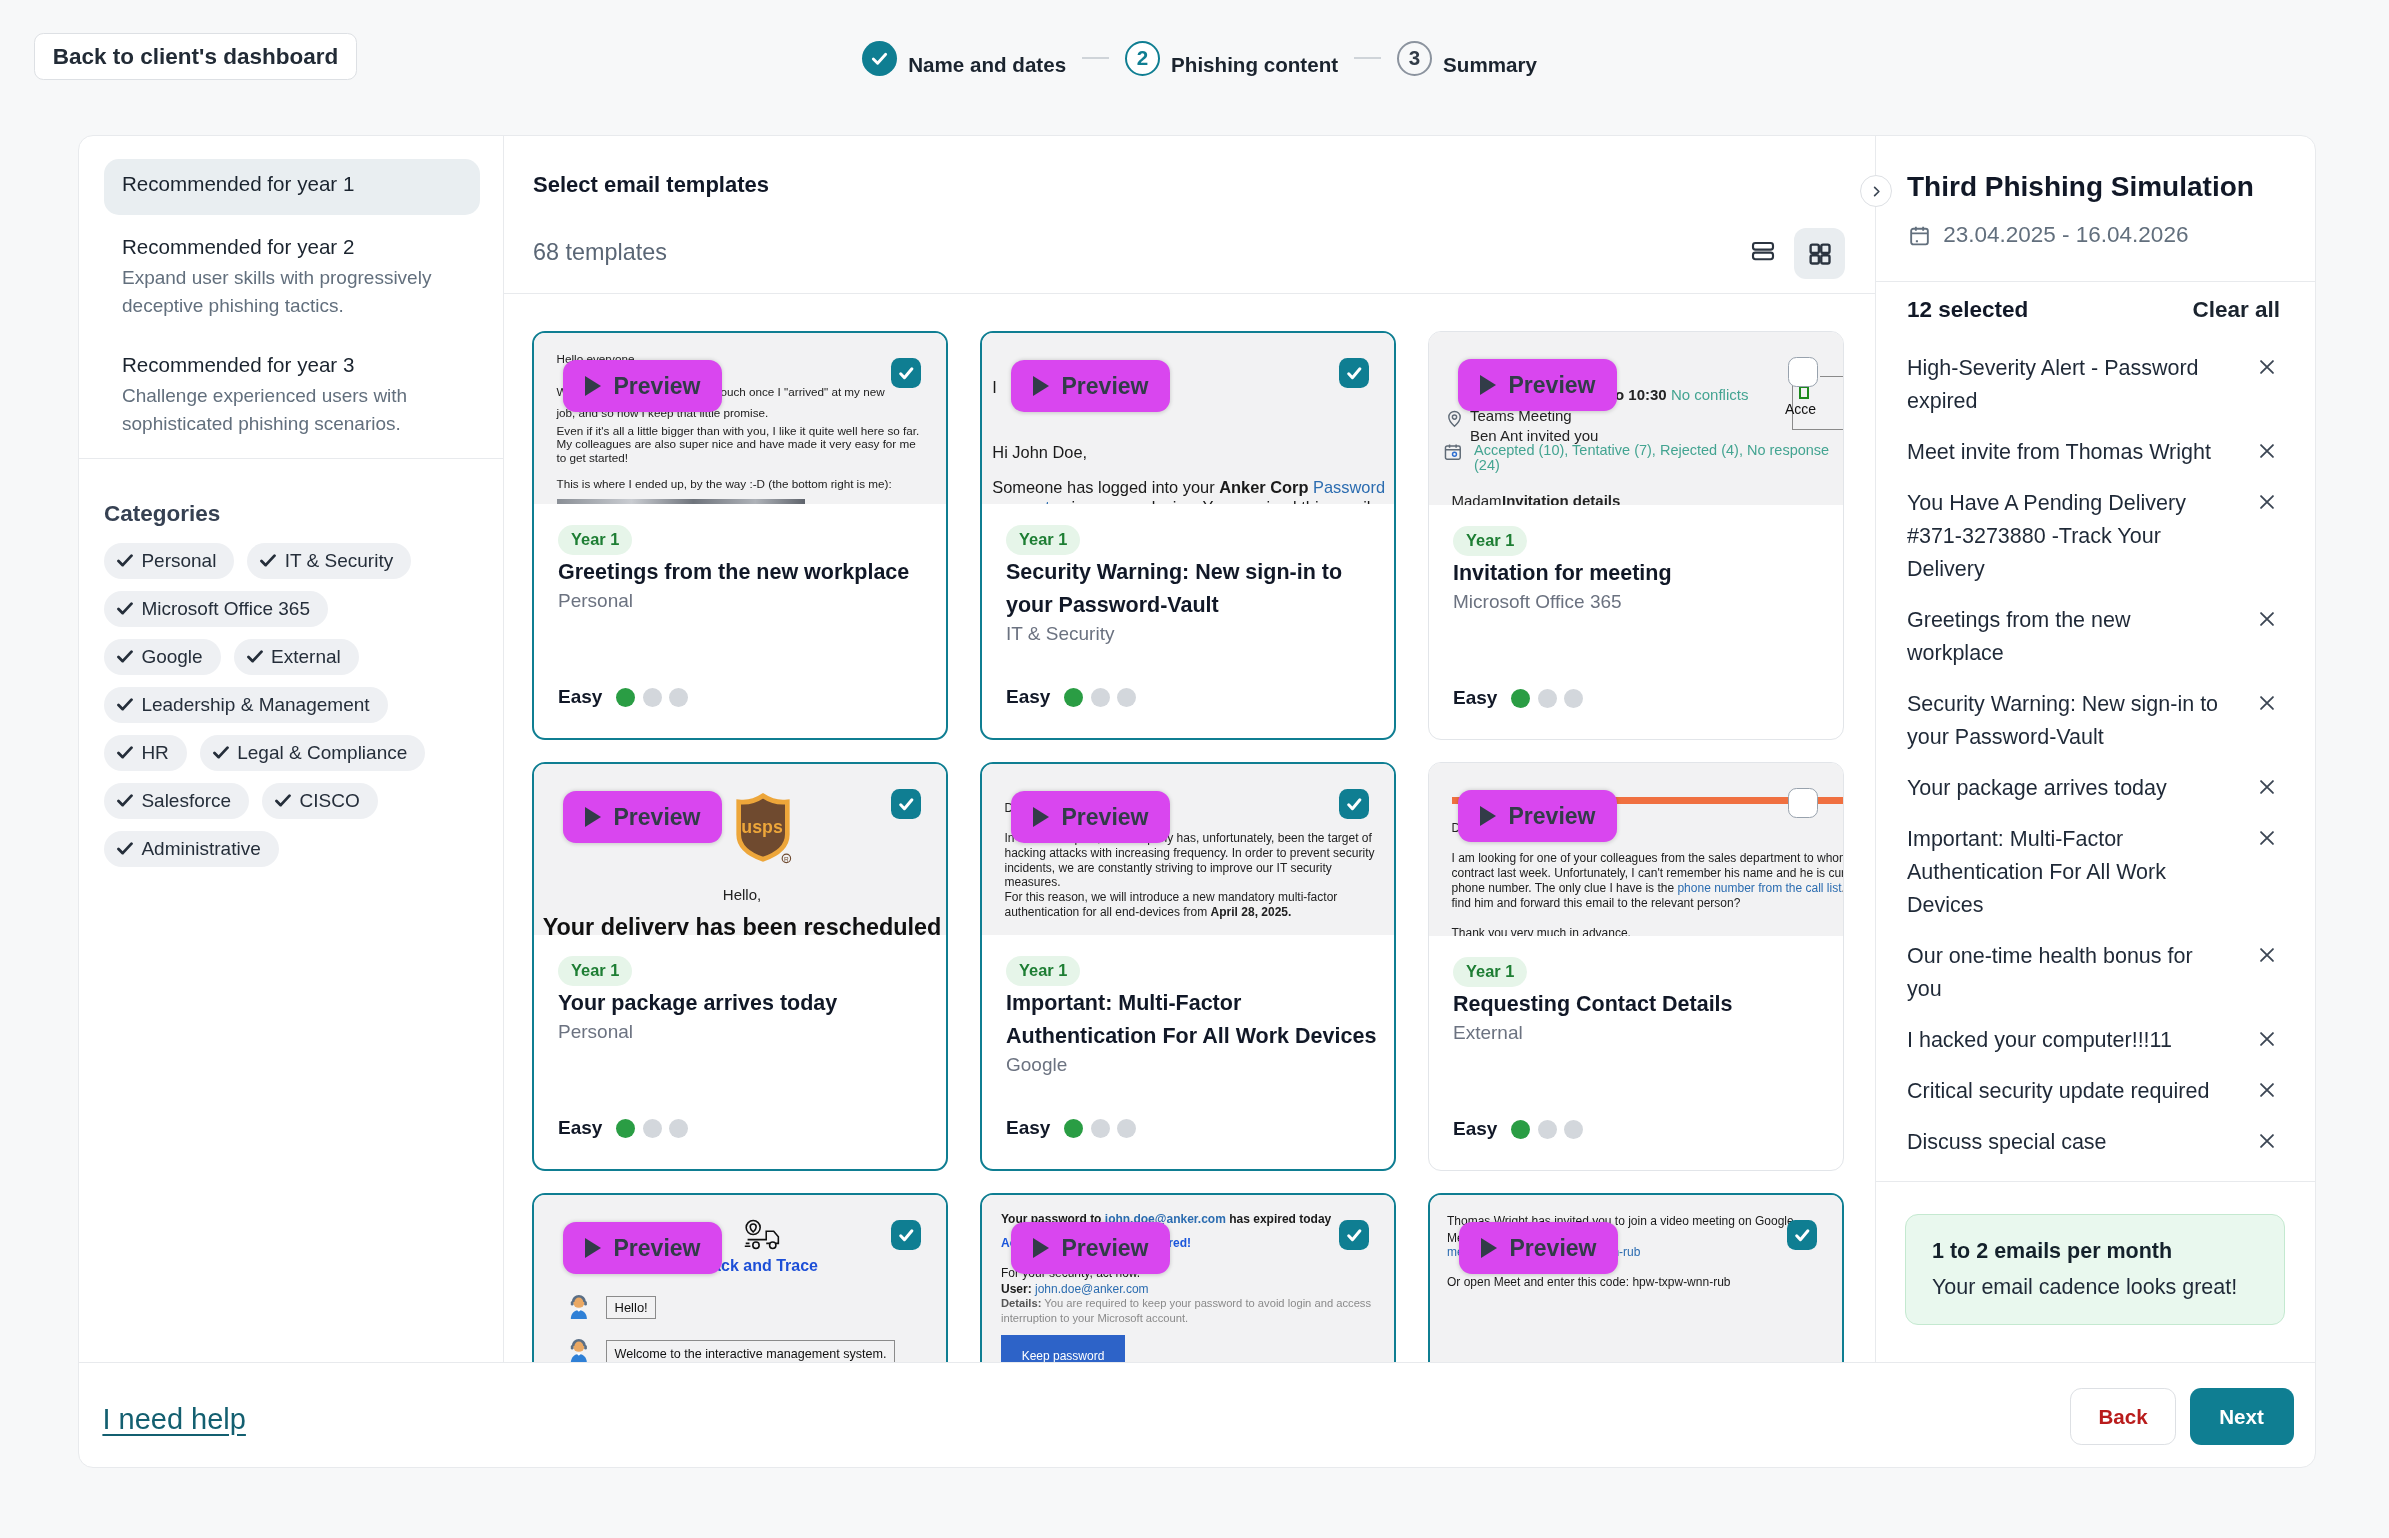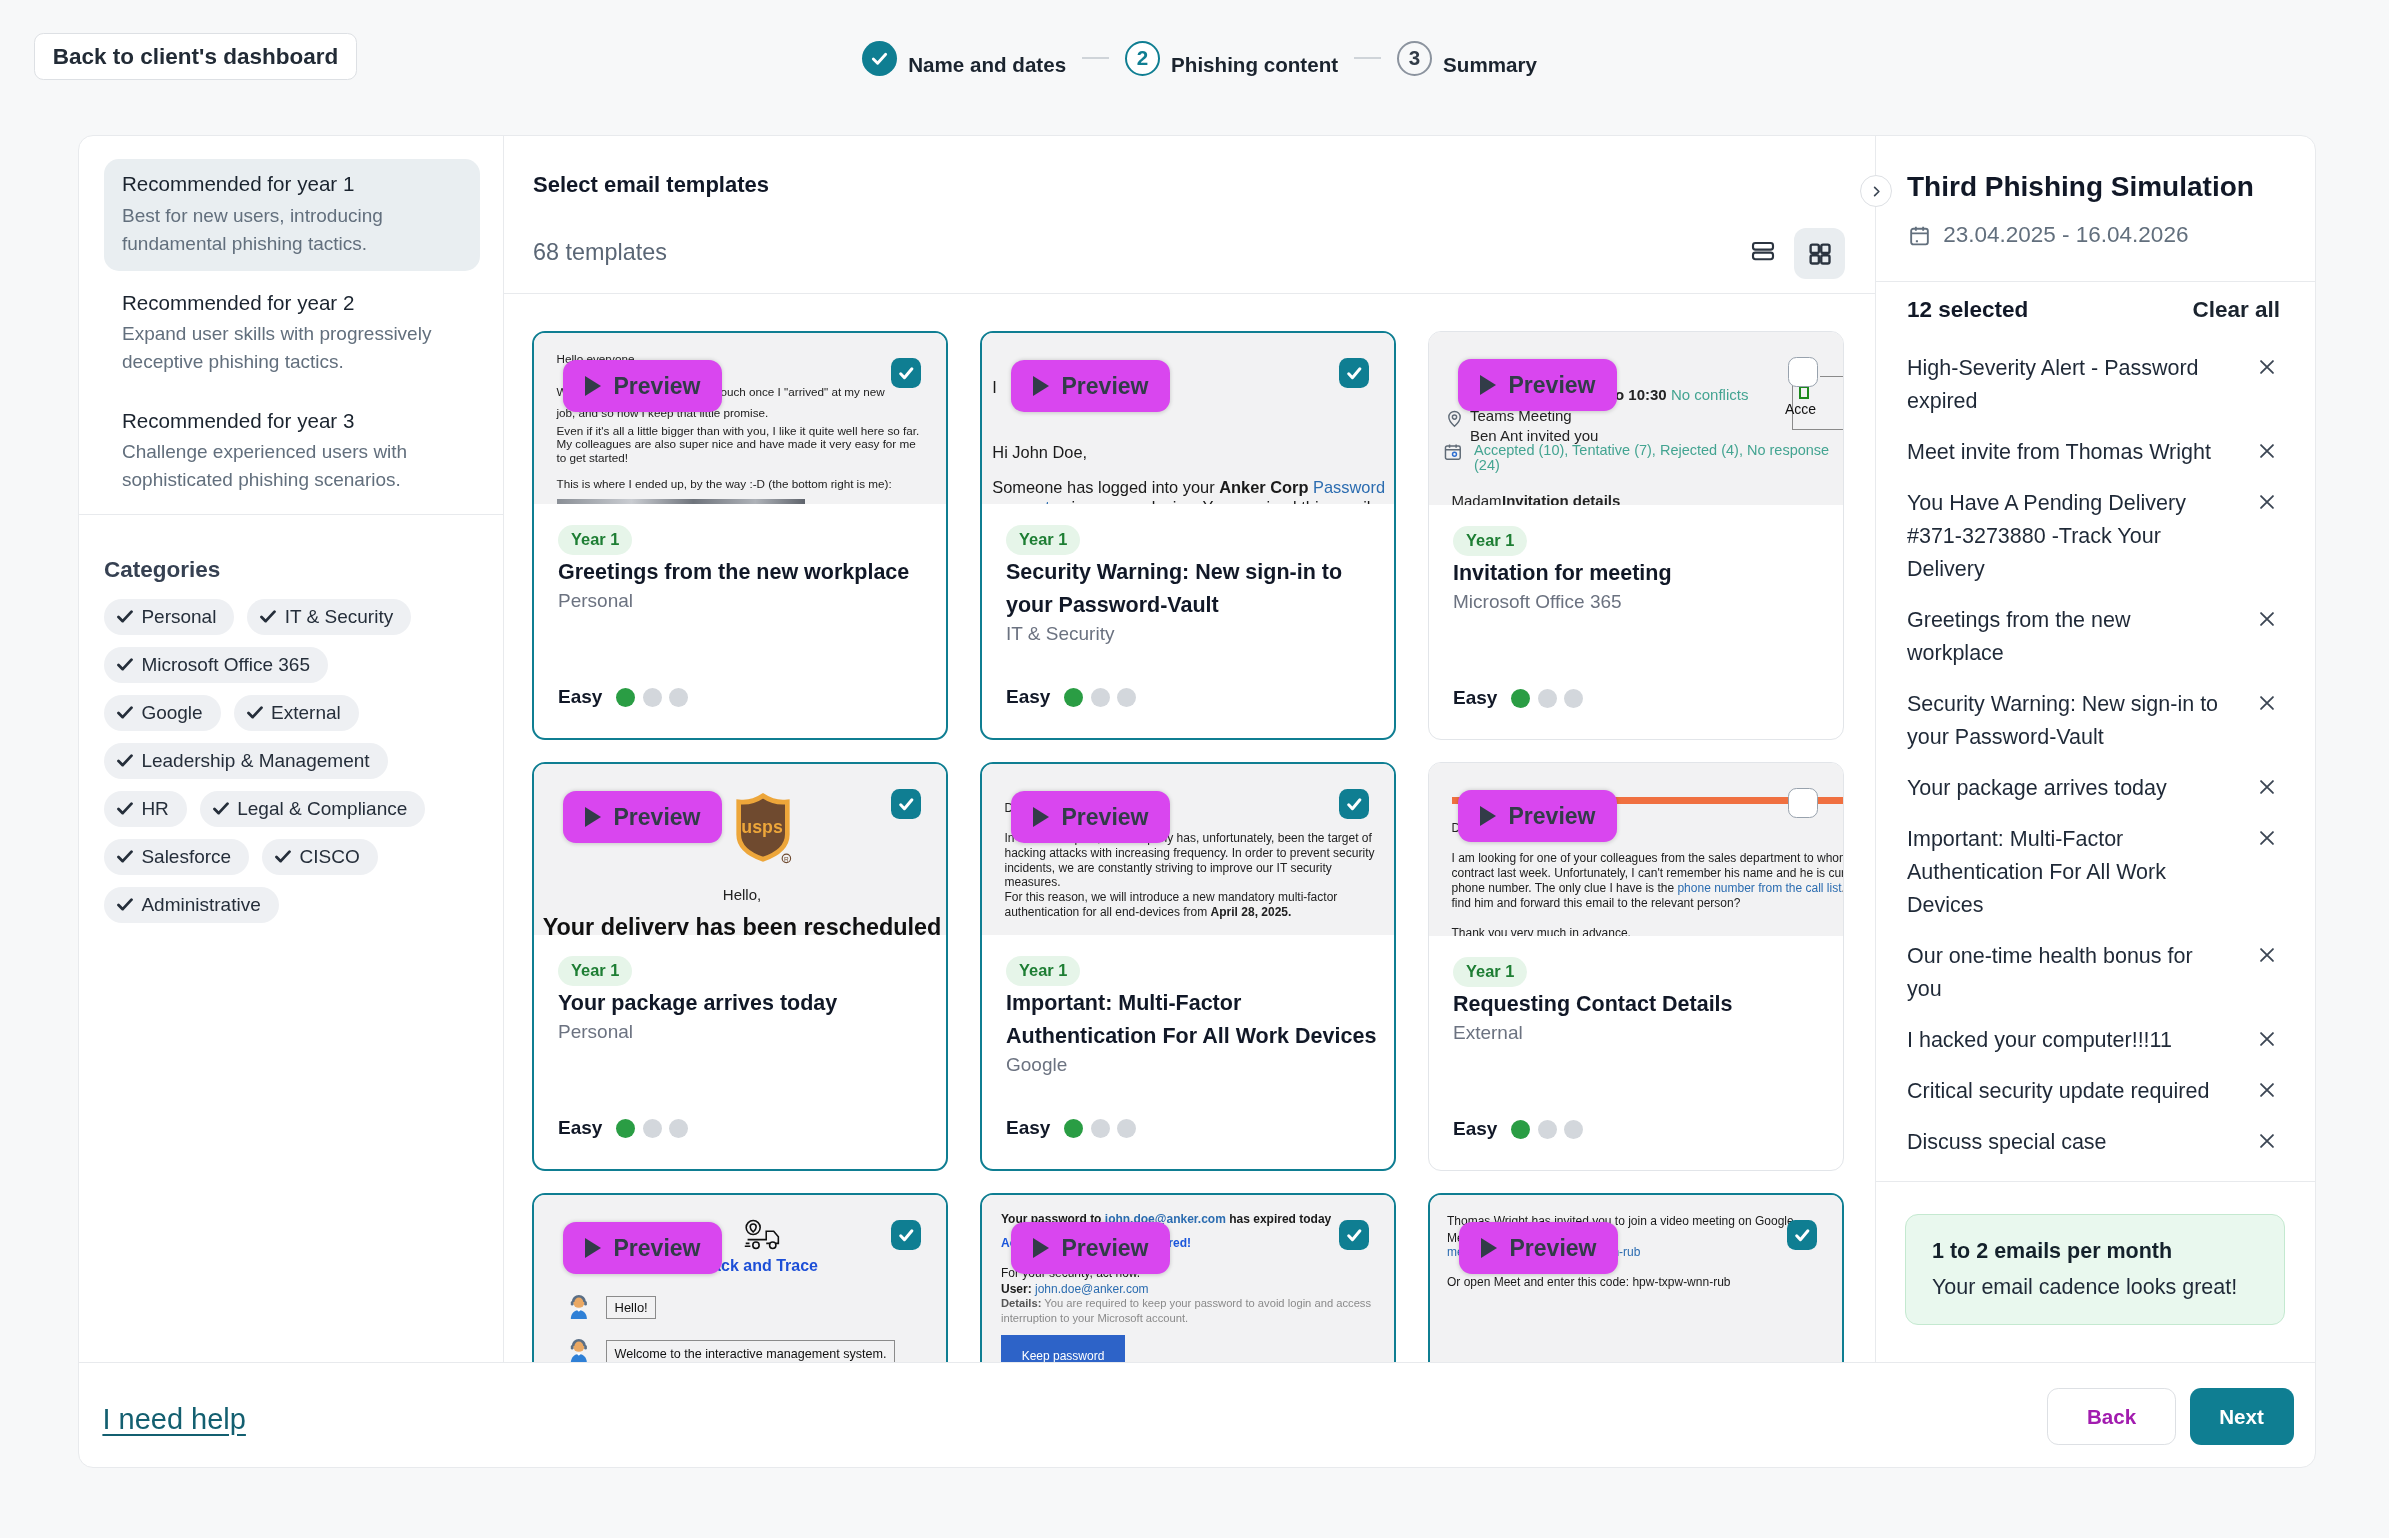--- a/index.html
+++ b/index.html
@@ -66,21 +66,21 @@
 #selrow .b { font-size:22.5px; font-weight:700; color:#1b242f; }
 .rpitem { position:relative; margin-bottom:18px; padding-right:56px; }
 .rpitem .t { font-size:21.5px; color:#1f2937; line-height:33px; }
 .rpitem .x { position:absolute; right:0; top:1.9px; width:26px; height:26px; color:#3c4654; }
 #rp-div2 { position:absolute; left:0; top:1045px; width:440px; border-top:0.9px solid #e8eaed; }
 #greenbox { position:absolute; left:29px; top:1078px; width:380px; background:#e9f8ee; border:0.9px solid #c4e9d0; border-radius:13px; padding:24px 26px; }
 #greenbox .a { font-size:21.5px; font-weight:700; color:#14212b; margin-bottom:11.2px; }
 #greenbox .b { font-size:21.5px; color:#1f2937; }
 
 #help { position:absolute; left:23.4px; top:40px; font-size:29px; color:#135f70; text-decoration:underline; text-underline-offset:4.7px; }
-#fback { position:absolute; right:140px; top:25px; width:129px; height:57px; background:#fff; border:1.9px solid #dde0e4; border-radius:11.2px; font-size:20.6px; font-weight:700; color:#a21caf; display:flex; align-items:center; justify-content:center; }
+#fback { position:absolute; right:140px; top:25px; width:106px; height:57px; background:#fff; border:1.9px solid #dde0e4; border-radius:11.2px; font-size:20.6px; font-weight:700; color:#b91c1c; display:flex; align-items:center; justify-content:center; }
 #fnext { position:absolute; right:22.5px; top:25px; width:104px; height:57px; background:#0f7e92; border-radius:11.2px; font-size:20.6px; font-weight:700; color:#fff; display:flex; align-items:center; justify-content:center; }
 a.bl { color:#2b6cb0; text-decoration:none; }
 .tealtx { color:#43a491; }
 </style>
 </head>
 <body>
 
 <div id="backbtn">Back to client's dashboard</div>
 <div id="stepper">
   <div class="stcircle stc-done">
@@ -95,21 +95,20 @@
   <div class="stdash"></div>
   <div class="stcircle stc-next">3</div>
   <div class="stlabel">Summary</div>
 </div>
 
 <div id="shell">
   <div id="leftcol">
     <div style="height:23.4px"></div>
     <div class="recitem sel">
       <h4>Recommended for year 1</h4>
-      <p>Best for new users, introducing<br>fundamental phishing tactics.</p>
     </div>
     <div class="recitem">
       <h4>Recommended for year 2</h4>
       <p>Expand user skills with progressively<br>deceptive phishing tactics.</p>
     </div>
     <div class="recitem">
       <h4>Recommended for year 3</h4>
       <p>Challenge experienced users with<br>sophisticated phishing scenarios.</p>
     </div>
     <div id="sidebar-div"></div>

